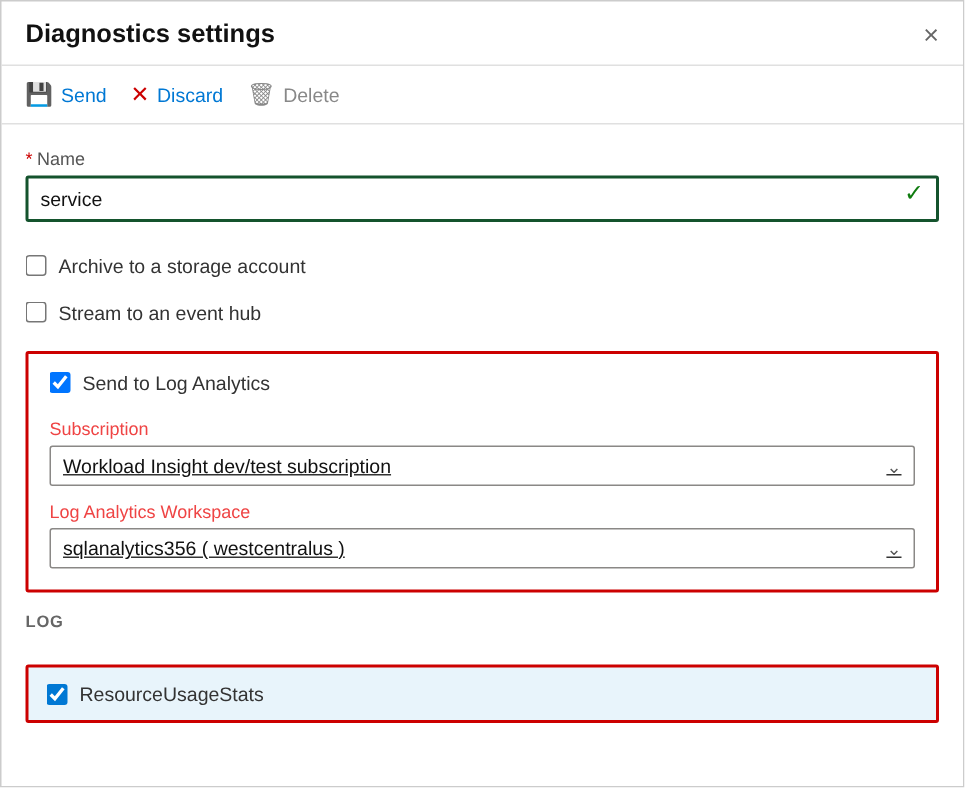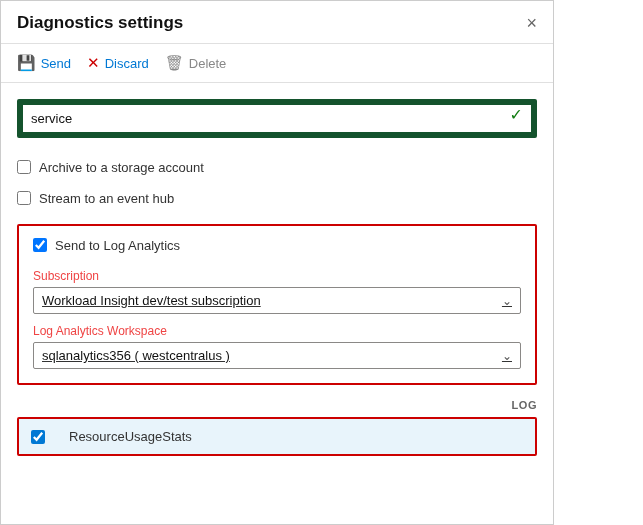--- a/index.html
+++ b/index.html
@@ -3,21 +3,21 @@
   <meta charset="utf-8">
   <style>
     * { box-sizing: border-box; margin: 0; padding: 0; }
     body {
       font-family: 'Segoe UI', Arial, sans-serif;
       font-size: 13px;
       background: #fff;
       color: #333;
     }
     .dialog {
-      width: 554px;
+      width: 643px;
       min-height: 525px;
       background: #fff;
       border: 1px solid #ccc;
       display: flex;
       flex-direction: column;
     }
     .dialog-header {
       display: flex;
       align-items: center;
       justify-content: space-between;
@@ -68,21 +68,21 @@
     .field-label {
       font-size: 12px;
       color: #555;
       margin-bottom: 4px;
     }
     .field-label .required {
       color: #c00;
       margin-right: 3px;
     }
     .name-field-wrapper {
-      border: 6px solid #14532d;
+      border: 2px solid #14532d;
       border-radius: 2px;
       display: flex;
       align-items: flex-start;
       background: #fff;
       margin-bottom: 14px;
       gap: 12px;
     }
     .name-input {
       flex: 1;
       border: none;
@@ -146,34 +146,33 @@
       font-size: 12px;
     }
     .log-section {
       margin-top: 6px;
     }
     .log-label {
       font-size: 11px;
       font-weight: 600;
       color: #666;
       letter-spacing: 0.05em;
-      margin-bottom: 6px;
+      margin-bottom: 22px;
       text-transform: uppercase;
-      text-align: right;
     }
     .log-box {
       border: 2px solid #c00;
       border-radius: 2px;
       background: #e8f4fb;
       padding: 10px 12px;
     }
     .log-row {
       display: flex;
       align-items: center;
-      gap: 24px;
+      gap: 8px;
       font-size: 13px;
       color: #333;
     }
     .log-row input[type=checkbox] {
       width: 14px;
       height: 14px;
       cursor: pointer;
       accent-color: #0078d4;
     }
   </style>
@@ -197,20 +196,23 @@
       <span>Discard</span>
     </button>
     <button class="toolbar-btn delete-btn">
       <span class="icon">🗑</span>
       <span>Delete</span>
     </button>
   </div>
 
   <div class="content">
 
+    <div class="field-label">
+      <span class="required">*</span><span>Name</span>
+    </div>
     <div class="name-field-wrapper">
       <input class="name-input" type="text" value="service" style="">
       <span class="name-checkmark">✓</span>
     </div>
 
     <div class="checkbox-row">
       <input type="checkbox" id="archive-cb" style="">
       <label for="archive-cb">Archive to a storage account</label>
     </div>
 

